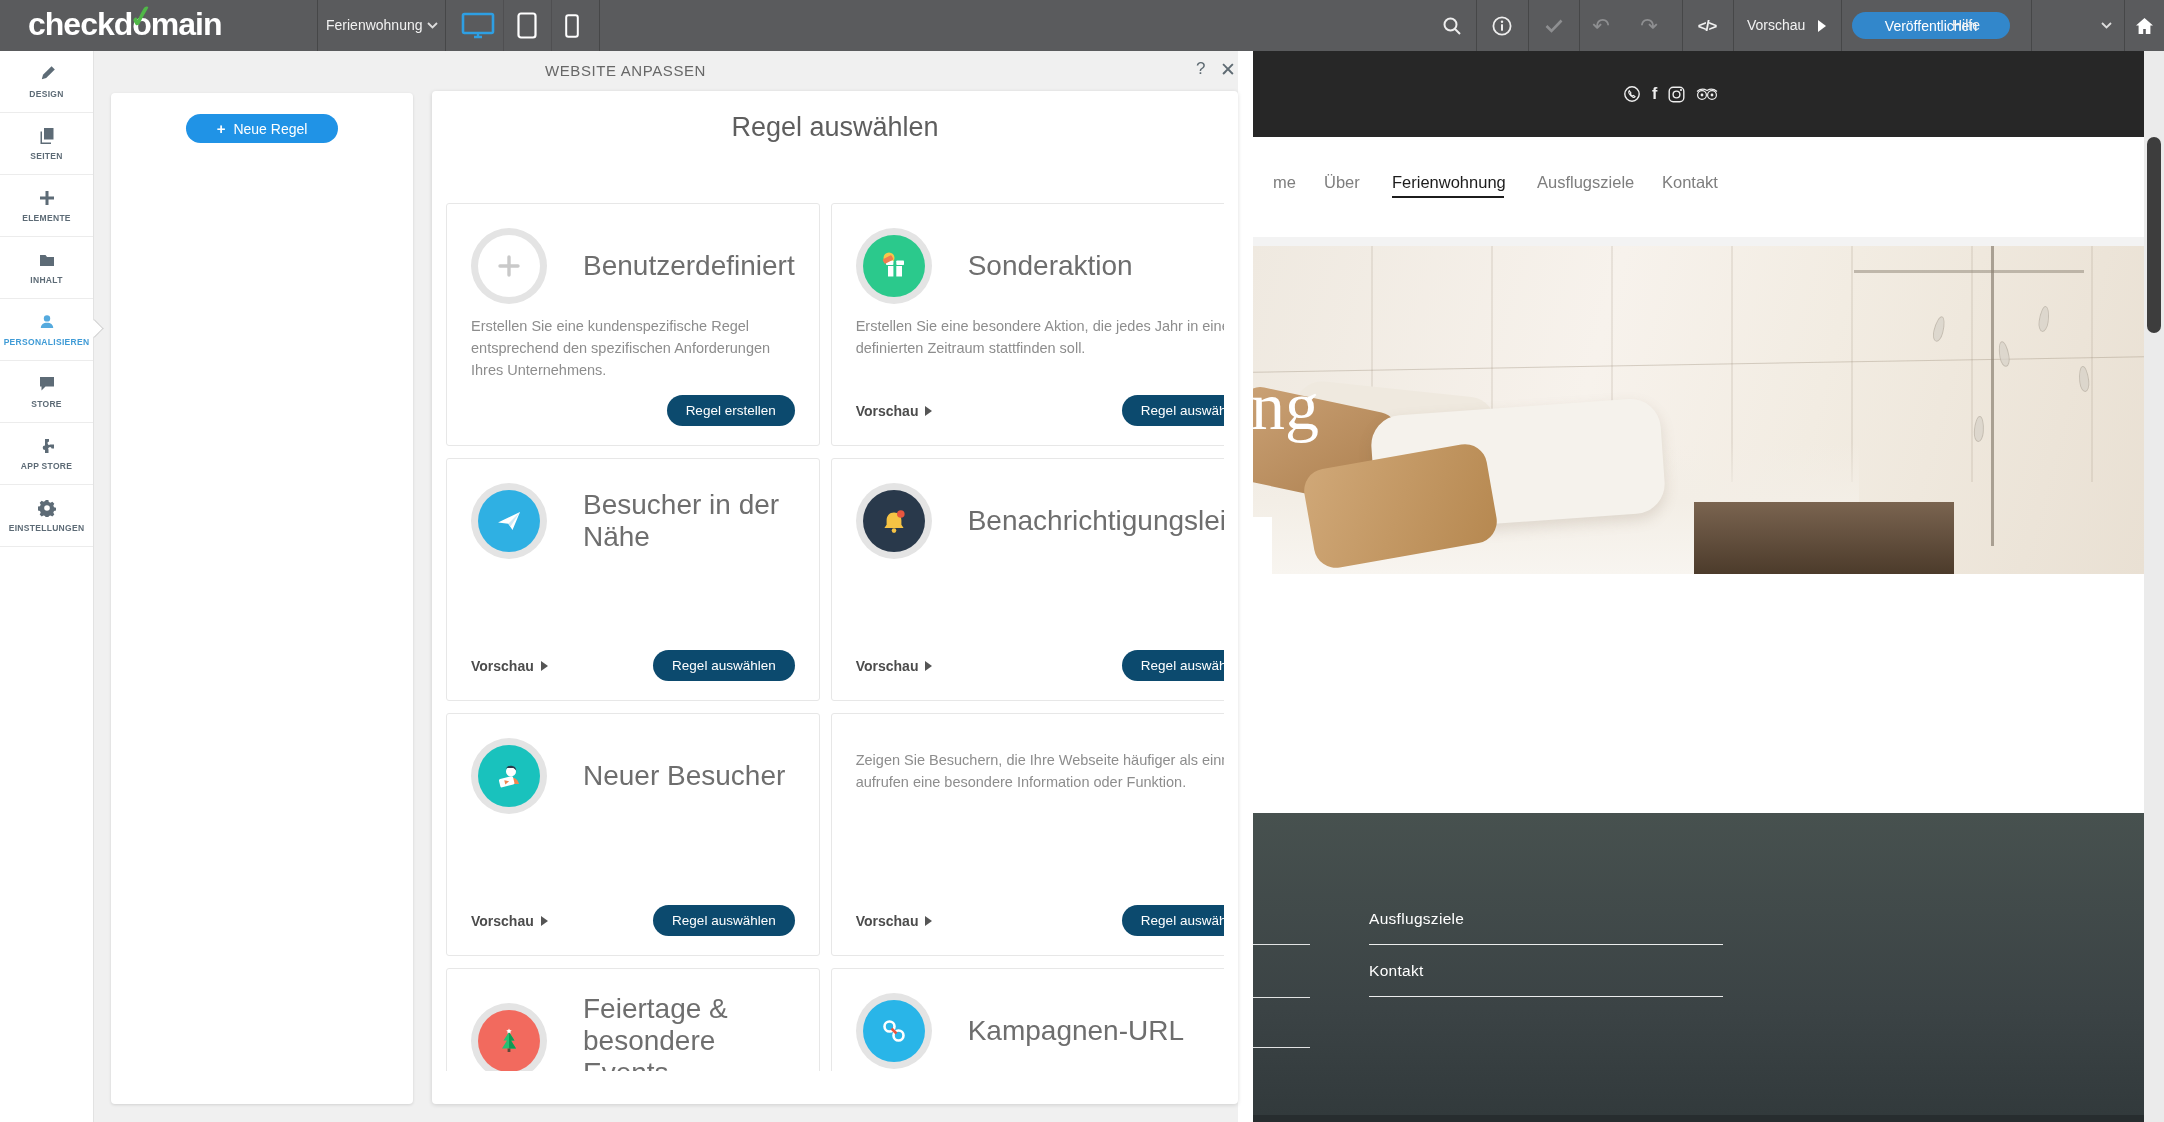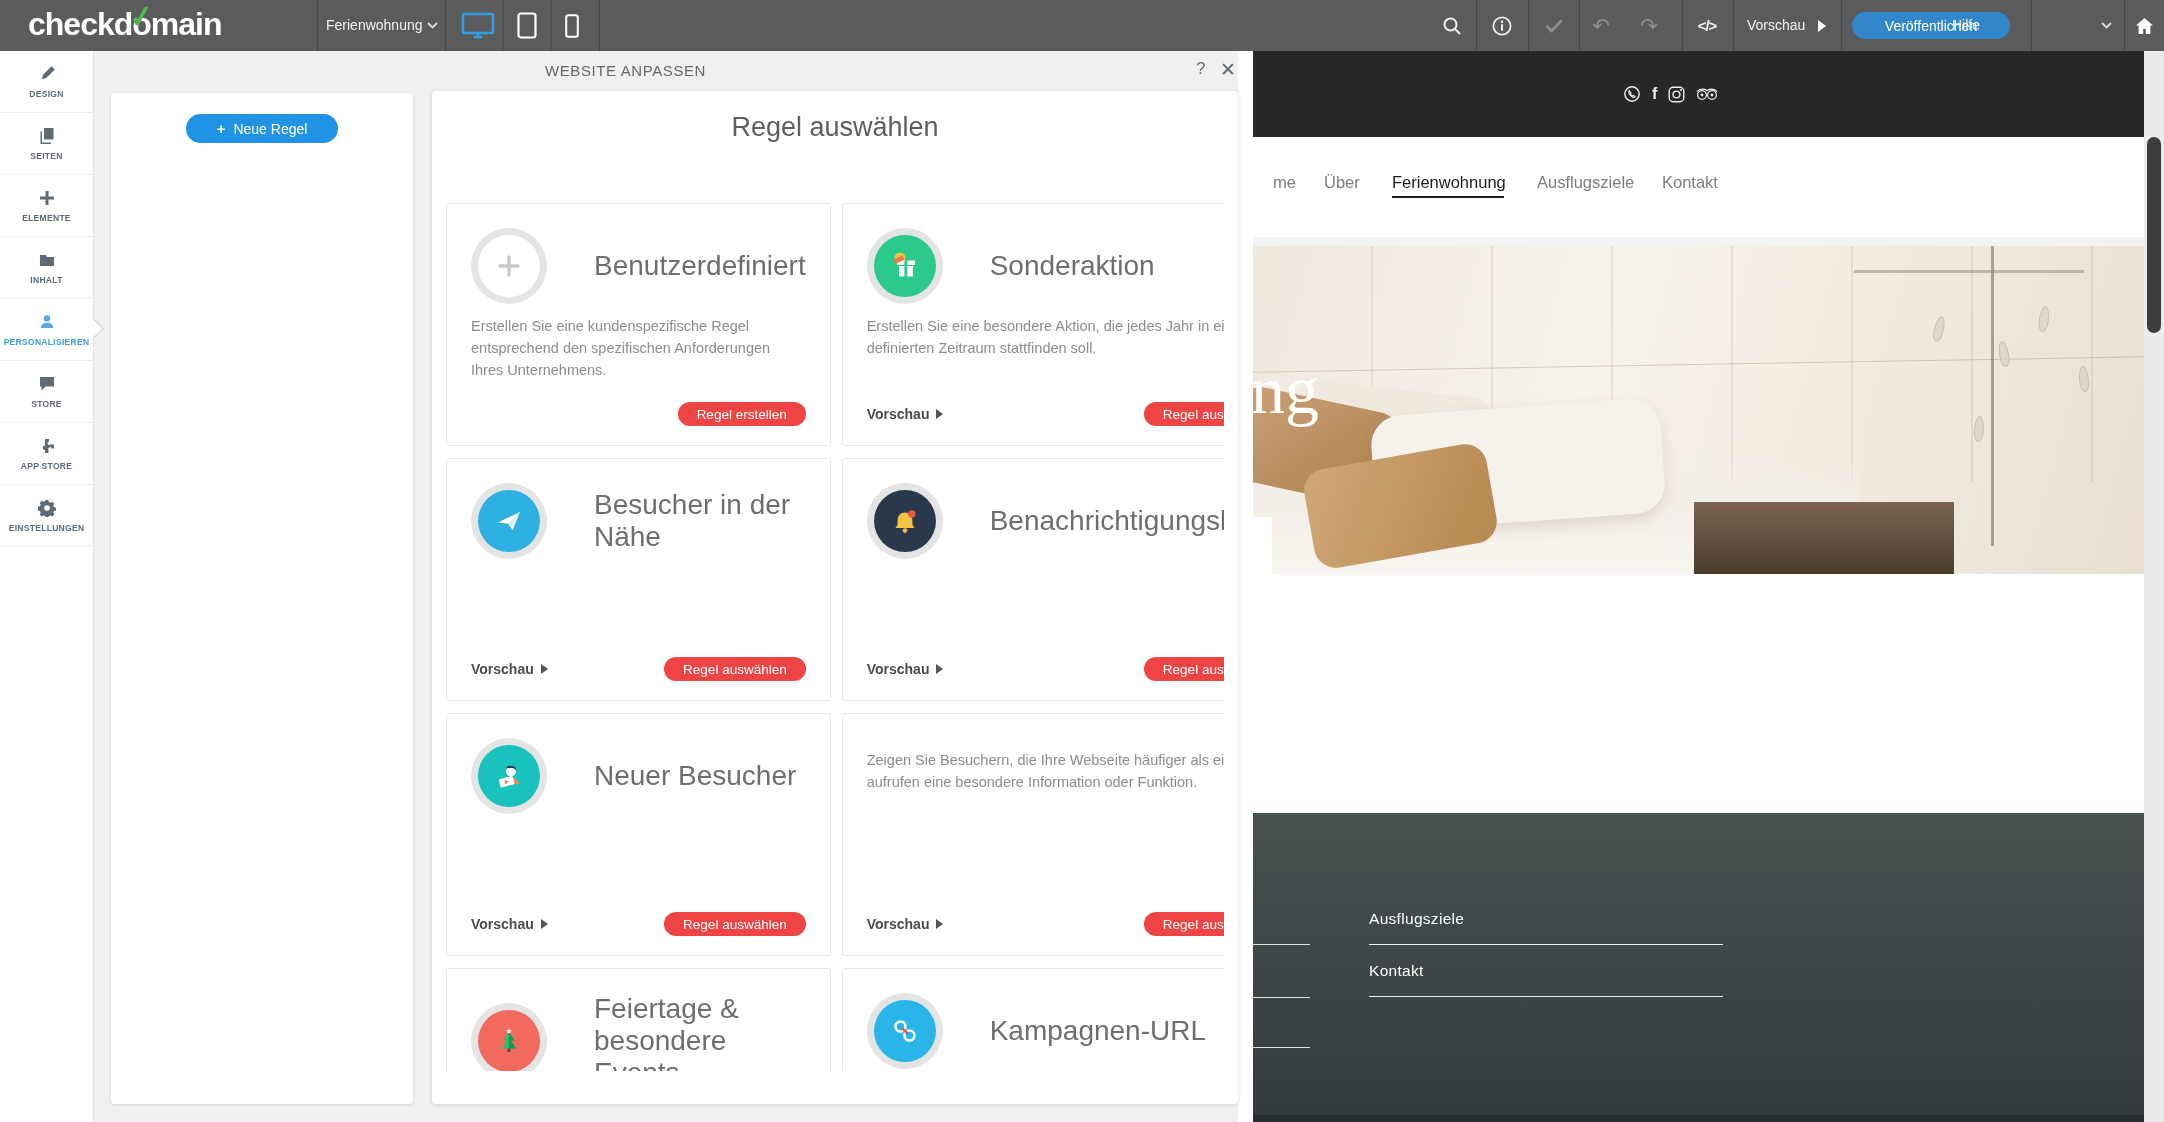--- a/index.html
+++ b/index.html
@@ -49,21 +49,21 @@
   .duvet{position:absolute;left:0;bottom:0;width:68%;height:40%;
         background:linear-gradient(to top,#f8f5f0 0%,#f3eee6 55%,rgba(243,238,230,0) 100%);}
   .pillow-w1{position:absolute;left:120px;bottom:52px;width:290px;height:115px;border-radius:30px;background:#f5f2ec;transform:rotate(-4deg);box-shadow:0 6px 14px rgba(120,100,80,.18);}
   .pillow-w2{position:absolute;left:40px;bottom:90px;width:200px;height:95px;border-radius:26px;background:#efe9df;transform:rotate(6deg);}
   .pillow-t1{position:absolute;left:-20px;bottom:80px;width:160px;height:95px;border-radius:20px;background:linear-gradient(135deg,#cba276,#ac7f4e);transform:rotate(12deg);}
   .pillow-t2{position:absolute;left:55px;bottom:18px;width:185px;height:100px;border-radius:22px;background:linear-gradient(120deg,#d0a878,#b68850);transform:rotate(-10deg);}
   .nightstand{position:absolute;right:190px;bottom:0;width:260px;height:72px;background:linear-gradient(180deg,#7a6450,#4c3b2b);}
   .chand-pole{position:absolute;right:150px;top:0;width:3px;height:300px;background:rgba(140,130,115,.7);}
   .chand-arm{position:absolute;right:60px;top:24px;width:230px;height:3px;background:rgba(150,140,125,.55);}
   .drop{position:absolute;width:10px;height:26px;border-radius:50% 50% 50% 50%/60% 60% 40% 40%;background:rgba(215,210,200,.75);border:1px solid rgba(160,150,135,.4);}
-  .hero-title{position:absolute;left:-2px;top:110px;font-family:"Liberation Serif",serif;font-size:68px;color:#fff;line-height:1;}
+  .hero-title{position:absolute;left:-2px;top:126px;font-family:"Liberation Serif",serif;font-size:68px;color:#fff;line-height:1;}
   .white-notch{position:absolute;left:0;top:466px;width:34px;height:58px;background:#fff;z-index:3;}
 
   .site-footer{position:absolute;left:15px;top:762px;right:0;height:302px;
         background:linear-gradient(180deg,#47514f 0%,#3b4345 65%,#323a3c 100%);}
   .f-stub{position:absolute;left:0;width:57px;height:1px;background:rgba(255,255,255,.85);}
   .f-link{position:absolute;left:116px;color:#fff;font-size:15.5px;letter-spacing:.3px;cursor:pointer;}
   .f-line{position:absolute;left:116px;width:354px;height:1px;background:rgba(255,255,255,.9);}
   .footer-bottom{position:absolute;left:15px;top:1064px;right:0;height:7px;background:#272d2f;}
 
   .scroll-track{position:absolute;left:2144px;top:51px;width:20px;height:1071px;background:#ebebeb;z-index:5;}
@@ -84,28 +84,28 @@
   .main-panel{position:absolute;left:432px;top:91px;width:806px;height:1013px;background:#fff;border-radius:4px;
         box-shadow:0 1px 4px rgba(0,0,0,.14);overflow:hidden;z-index:20;}
   .panel-h{margin:0;padding-top:21px;text-align:center;font-size:27px;font-weight:300;color:#5e5e5e;}
   .panel-sub{margin:8px 0 0;text-align:center;font-size:15px;color:#7d7d7d;}
   .cards{position:absolute;left:14px;right:14px;top:112px;bottom:33px;overflow:hidden;
         display:grid;grid-template-columns:1fr 1fr;gap:12px 11px;align-content:start;}
   .card{position:relative;height:243px;background:#fff;border:1px solid #e7e7e7;border-radius:3px;padding:24px;}
   .c-head{display:flex;align-items:center;min-height:76px;}
   .c-ring{flex:0 0 76px;width:76px;height:76px;border-radius:50%;background:#e4e4e4;display:flex;align-items:center;justify-content:center;}
   .c-circle{width:62px;height:62px;border-radius:50%;display:flex;align-items:center;justify-content:center;overflow:hidden;}
-  .c-title{margin-left:47px;font-size:28px;font-weight:300;color:#6e6e6e;line-height:1.15;}
+  .c-title{margin-left:36px;font-size:28px;font-weight:300;color:#6e6e6e;line-height:1.15;}
   .nowrap{white-space:nowrap;}
   .c-desc{margin-top:12px;font-size:14.5px;color:#8d8d8d;line-height:1.5;padding-right:6px;}
   .c-foot{position:absolute;left:24px;right:24px;bottom:19px;display:flex;align-items:center;justify-content:space-between;}
   .c-foot.end{justify-content:flex-end;}
   .prev-link{font-size:14px;font-weight:700;color:#4c4c4c;display:flex;align-items:center;gap:7px;cursor:pointer;}
   .tri-s{display:inline-block;width:0;height:0;border-top:5px solid transparent;border-bottom:5px solid transparent;border-left:7px solid #555;}
-  .btn-blue{height:24px;padding:0 19px;border:none;border-radius:16px;background:#ef4444;color:#fff;font-size:13.5px;cursor:pointer;}
+  .btn-blue{height:31px;padding:0 19px;border:none;border-radius:16px;background:#0c4a6e;color:#fff;font-size:13.5px;cursor:pointer;}
 </style>
 </head>
 <body>
 
 <div id="app">
 
   <div class="site">
     <div class="site-header">
       <div class="social">
         <span>

